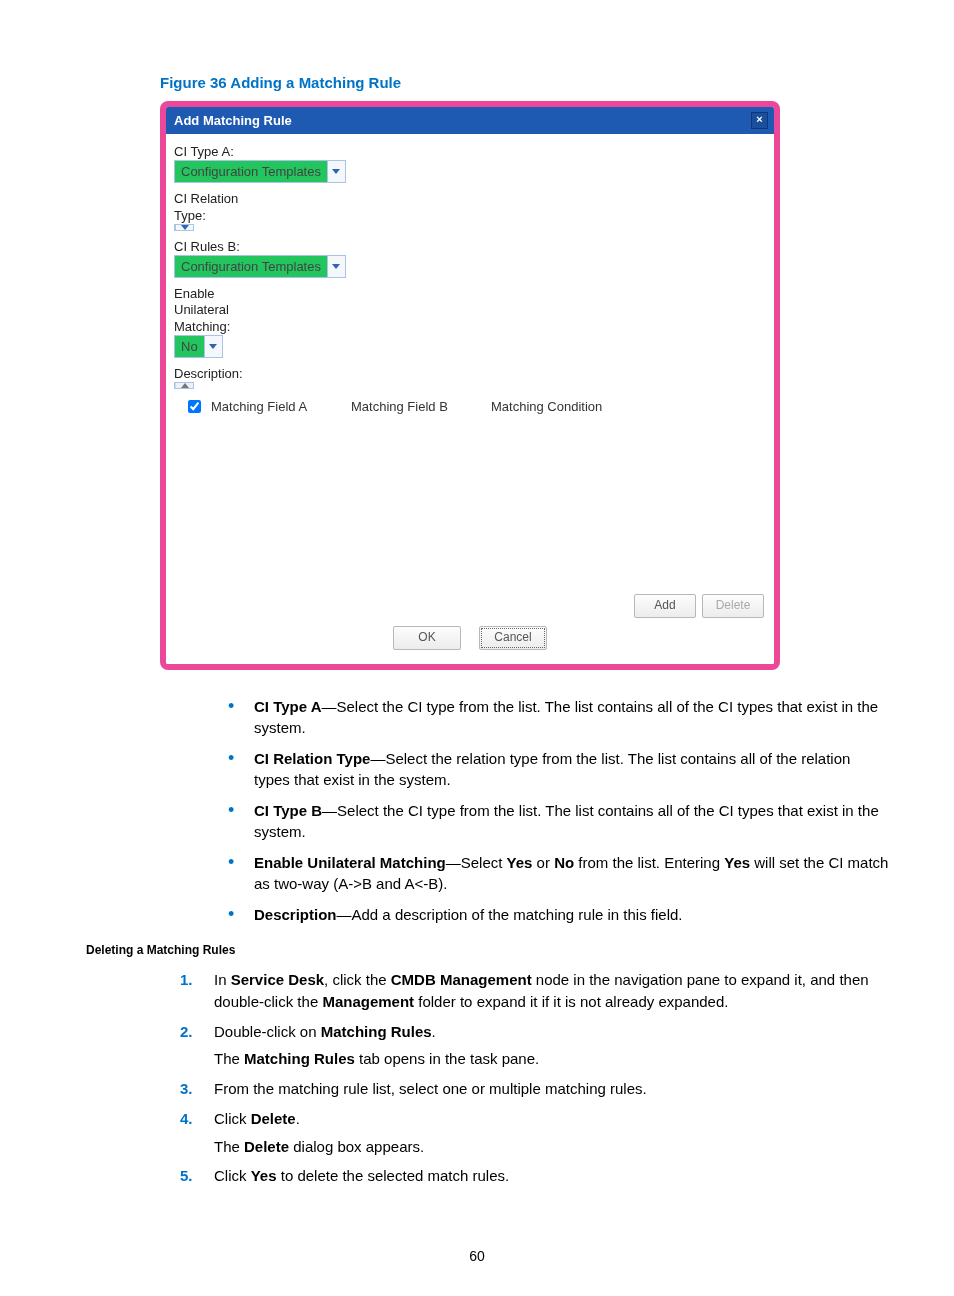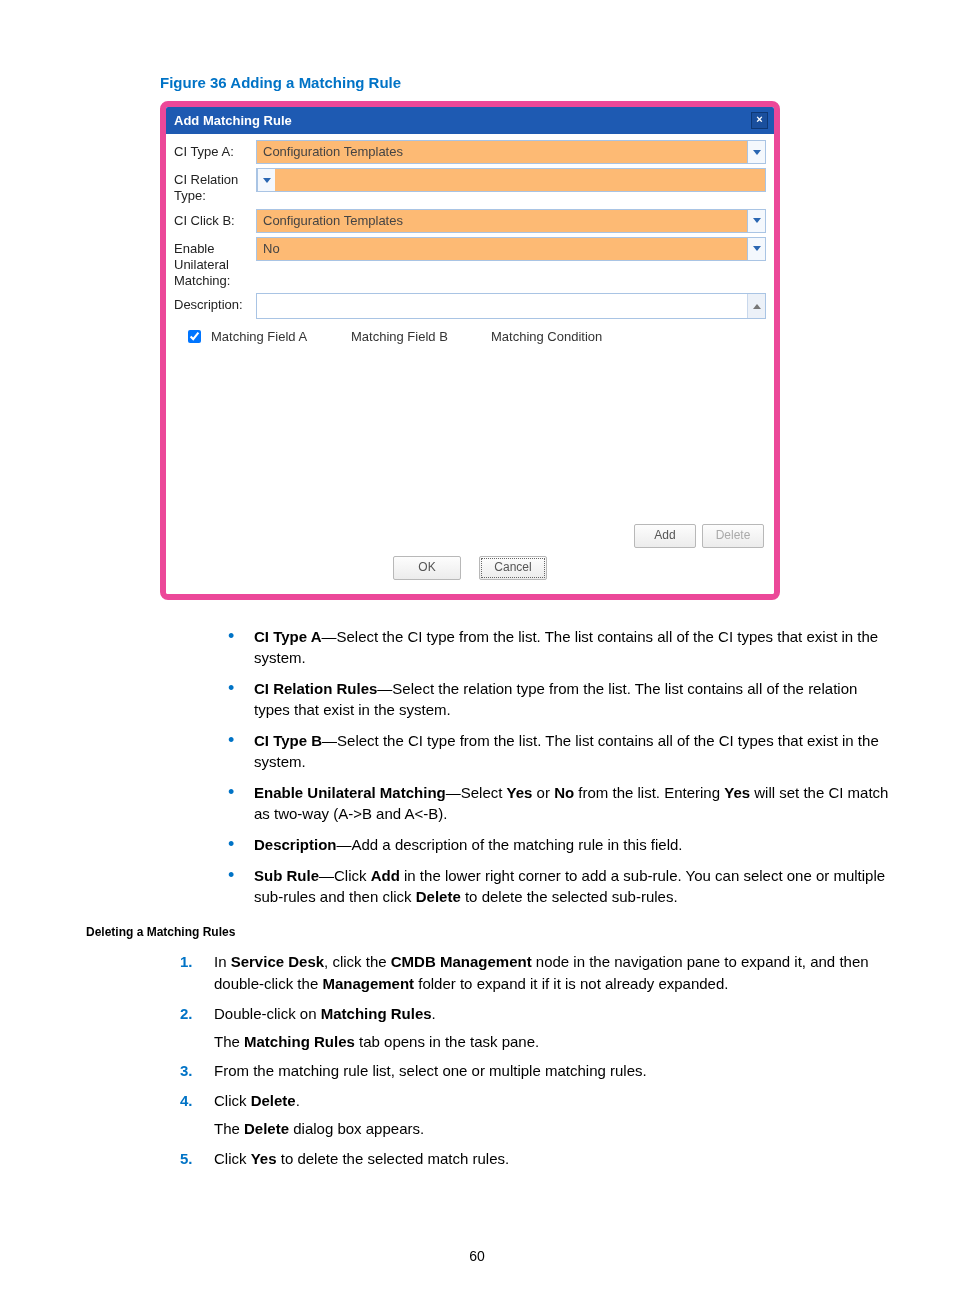--- a/index.html
+++ b/index.html
@@ -52,33 +52,34 @@
     cursor: pointer;
   }
   .dialog-body {
     background: #fff;
     padding: 6px 8px 8px 8px;
   }
   .form-row {
     display: flex;
     align-items: flex-start;
     margin-bottom: 4px;
+    flex-direction: column;
   }
   .form-label {
     width: 82px;
     font-size: 13px;
     color: #222;
     padding-top: 4px;
     line-height: 1.25;
   }
   .combo {
     flex: 1;
     display: flex;
     border: 1px solid #a9c4e4;
-    background: #fdba74;
+    background: #22c55e;
     height: 22px;
     align-items: stretch;
   }
   .combo-text {
     flex: 1;
     font-size: 13px;
     color: #444;
     padding: 3px 6px;
   }
   .combo-arrow {
@@ -243,21 +244,21 @@
       <div class="form-row">
         <div class="form-label">CI Relation Type:</div>
         <div class="combo">
           <div class="combo-arrow">
               <div class="chev-down"></div>
             </div>
         </div>
       </div>
 
       <div class="form-row">
-        <div class="form-label">CI Click B:</div>
+        <div class="form-label">CI Rules B:</div>
         <div class="combo">
           <div class="combo-text">Configuration Templates</div>
           <div class="combo-arrow">
               <div class="chev-down"></div>
             </div>
         </div>
       </div>
 
       <div class="form-row">
         <div class="form-label">Enable Unilateral Matching:</div>
@@ -298,33 +299,30 @@
       </div>
 
     </div>
   </div>
 
   <ul class="bulleted">
     <li>
       <b>CI Type A</b><span>—Select the CI type from the list. The list contains all of the CI types that exist in the system.</span>
     </li>
     <li>
-      <b>CI Relation Rules</b><span>—Select the relation type from the list. The list contains all of the relation types that exist in the system.</span>
+      <b>CI Relation Type</b><span>—Select the relation type from the list. The list contains all of the relation types that exist in the system.</span>
     </li>
     <li>
       <b>CI Type B</b><span>—Select the CI type from the list. The list contains all of the CI types that exist in the system.</span>
     </li>
     <li>
       <b>Enable Unilateral Matching</b><span>—Select </span><b>Yes</b><span> or </span><b>No</b><span> from the list. Entering </span><b>Yes</b><span> will set the CI match as two-way (A-&gt;B and A&lt;-B).</span>
     </li>
     <li>
       <b>Description</b><span>—Add a description of the matching rule in this field.</span>
-    </li>
-    <li>
-      <b>Sub Rule</b><span>—Click </span><b>Add</b><span> in the lower right corner to add a sub-rule. You can select one or multiple sub-rules and then click </span><b>Delete</b><span> to delete the selected sub-rules.</span>
     </li>
   </ul>
 
   <div class="h3">Deleting a Matching Rules</div>
 
   <div class="numbered" id="steps-container">
       <div class="item">
         <div class="num">1.</div>
         <div class="txt">In <b>Service Desk</b>, click the <b>CMDB Management</b> node in the navigation pane to expand it, and then double-click the <b>Management</b> folder to expand it if it is not already expanded.</div>
       </div>

